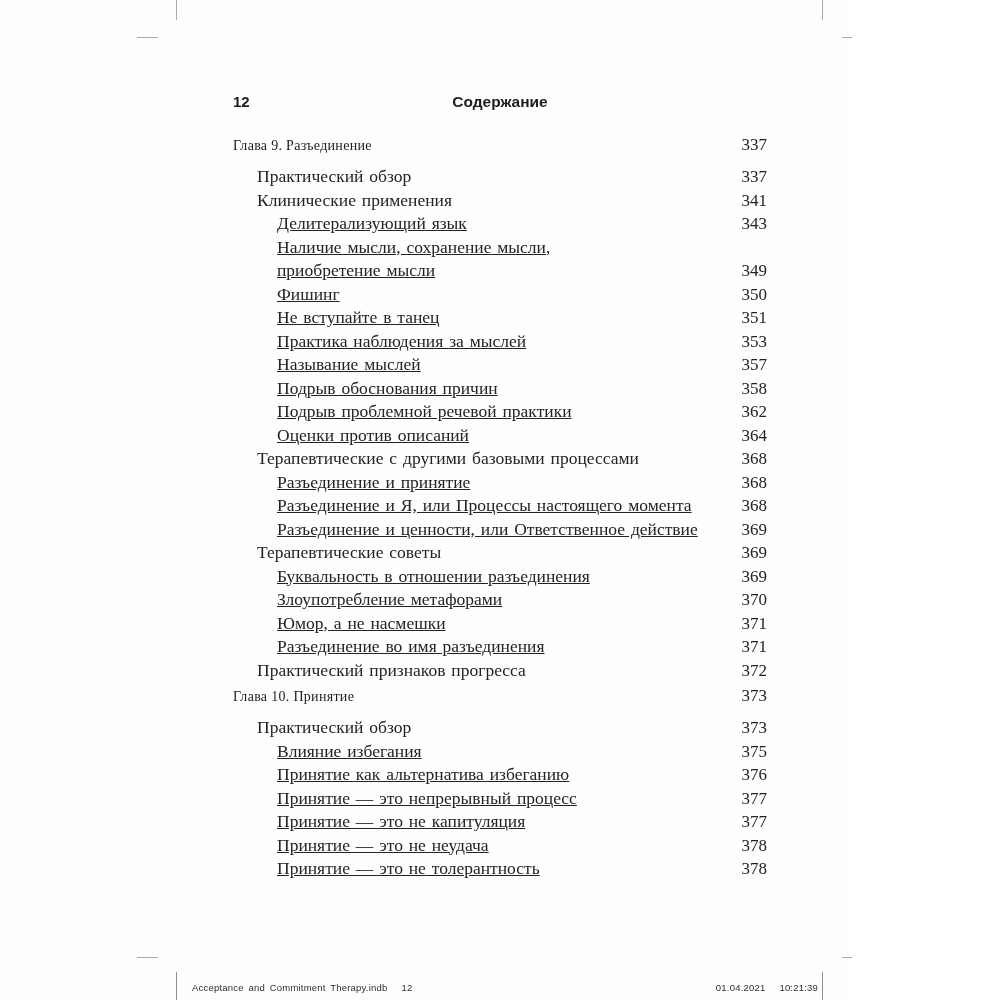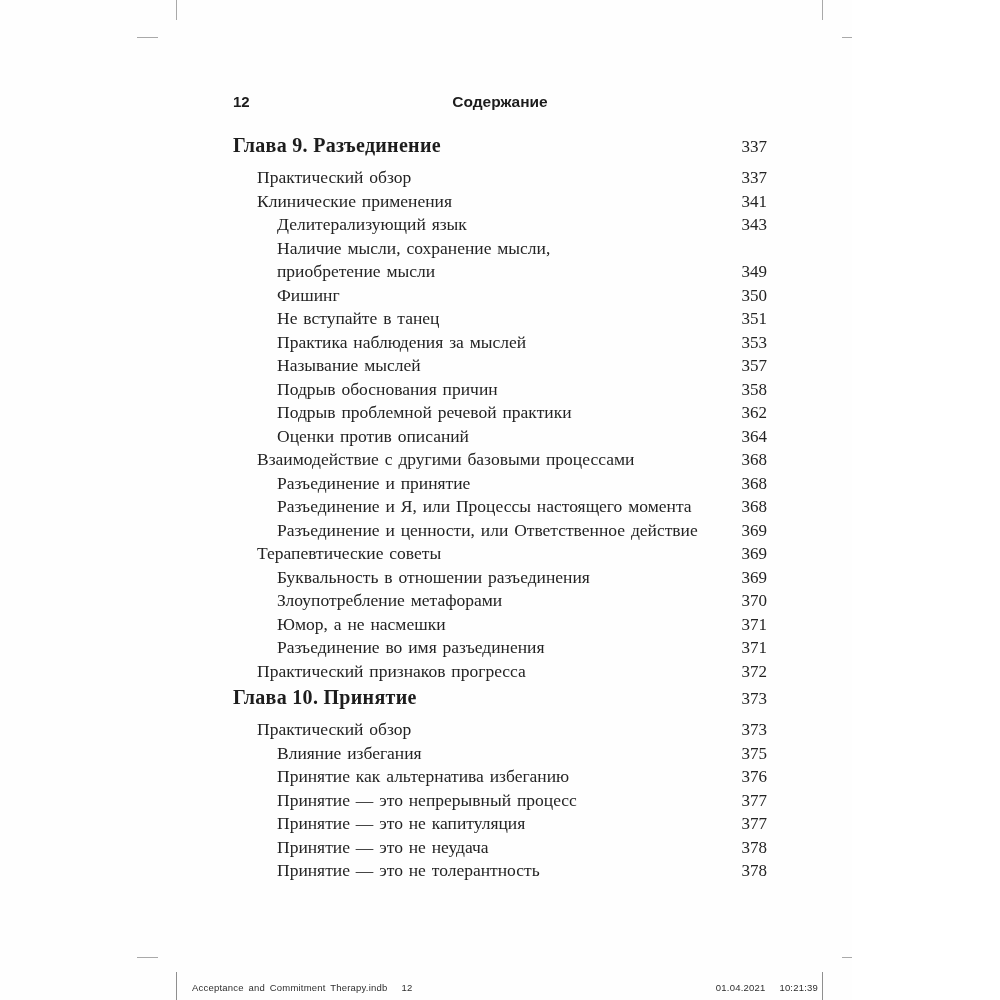--- a/index.html
+++ b/index.html
@@ -60,22 +60,22 @@
     top: 131px;
     width: 534px;
   }
   .toc-heading {
     display: flex;
     align-items: baseline;
     margin-bottom: 5px;
     line-height: 28px;
   }
   .toc-heading .h-title {
-    font-size: 20px;
-    font-weight: bold;
+    font-size: 14px;
+    font-weight: normal;
     letter-spacing: 0.3px;
     color: #1d1d1d;
   }
   .toc-heading .h-page {
     margin-left: auto;
     font-size: 17px;
     color: #232323;
   }
   .toc-heading.gap-before {
     margin-top: 0;
@@ -84,21 +84,21 @@
     display: flex;
     align-items: baseline;
     line-height: 23.5px;
     font-size: 17.5px;
   }
   .toc-row .t {
     word-spacing: 1.5px;
     white-space: nowrap;
   }
   .toc-row.lvl1 .t { padding-left: 24px; }
-  .toc-row.lvl2 .t { padding-left: 44px; }
+  .toc-row.lvl2 .t { padding-left: 44px; text-decoration: underline; }
   .toc-row .p {
     margin-left: auto;
     font-size: 17px;
     padding-left: 8px;
   }
 
   
   .footer-rule {
     position: absolute;
     width: 1px;
@@ -198,21 +198,21 @@
       </div>
       <div class="toc-row lvl2">
         <span class="t">Подрыв проблемной речевой практики</span>
         <span class="p">362</span>
       </div>
       <div class="toc-row lvl2">
         <span class="t">Оценки против описаний</span>
         <span class="p">364</span>
       </div>
       <div class="toc-row lvl1">
-        <span class="t">Взаимодействие с другими базовыми процессами</span>
+        <span class="t">Терапевтические с другими базовыми процессами</span>
         <span class="p">368</span>
       </div>
       <div class="toc-row lvl2">
         <span class="t">Разъединение и принятие</span>
         <span class="p">368</span>
       </div>
       <div class="toc-row lvl2">
         <span class="t">Разъединение и Я, или Процессы настоящего момента</span>
         <span class="p">368</span>
       </div>

